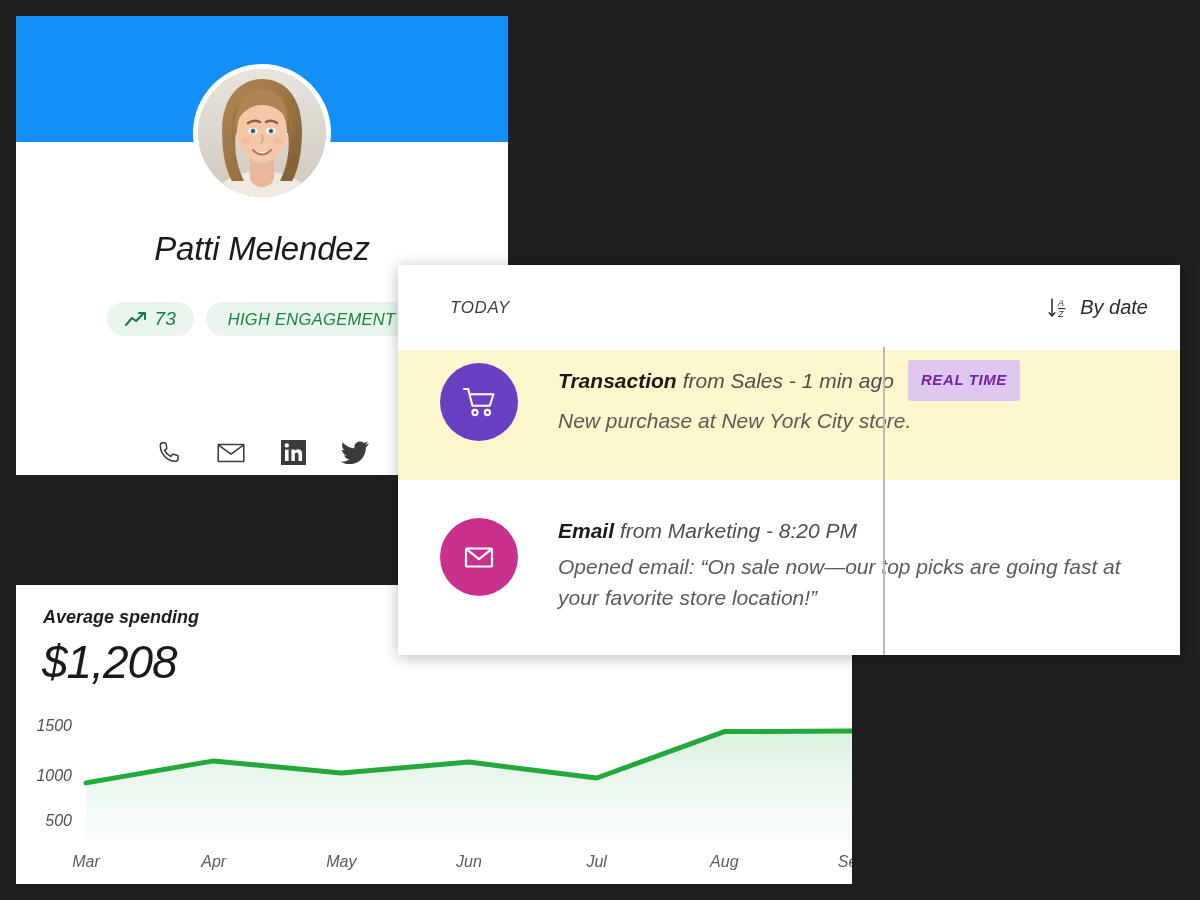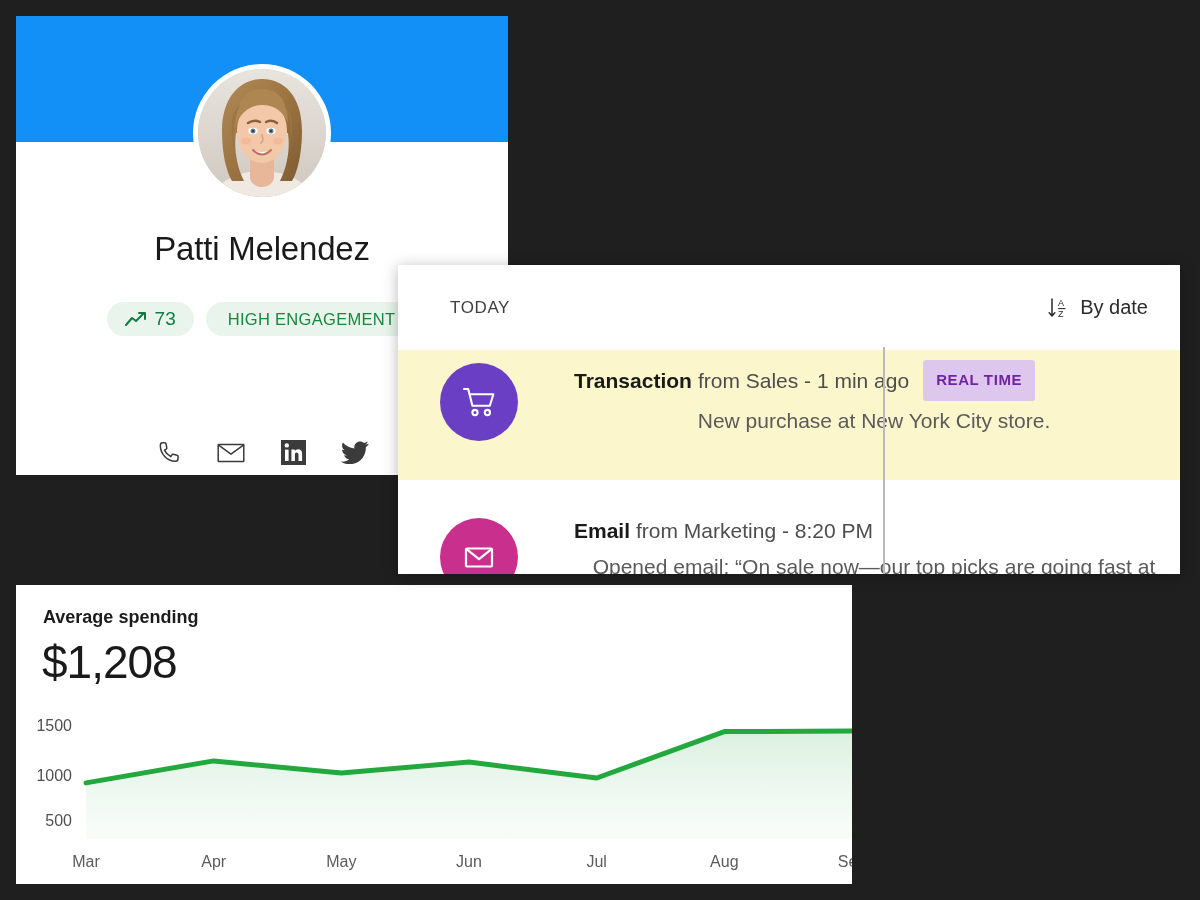--- a/index.html
+++ b/index.html
@@ -10,20 +10,21 @@
     background: #1f1f1f;
     font-family: "Liberation Sans", sans-serif;
     overflow: hidden;
   }
 
   #stage {
     position: relative;
     width: 1200px;
     height: 900px;
     background: #1f1f1f;
+    font-style: italic;
   }
 
   
   .profile-card {
     position: absolute;
     left: 16px;
     top: 16px;
     width: 492px;
     height: 459px;
     background: #ffffff;
@@ -133,21 +134,21 @@
     cursor: pointer;
   }
   .social-icon svg { display: block; }
 
   
   .timeline-card {
     position: absolute;
     left: 398px;
     top: 265px;
     width: 782px;
-    height: 309px;
+    height: 390px;
     background: #ffffff;
     box-shadow: 0 2px 14px rgba(0,0,0,0.28);
     z-index: 5;
     overflow: hidden;
   }
   .timeline-head {
     position: absolute;
     left: 0; top: 0;
     width: 782px;
     height: 85px;
@@ -200,24 +201,23 @@
     align-items: center;
     justify-content: center;
     z-index: 7;
   }
   .tl-row-1 .tl-bullet { left: 42px; top: 13px; background: #6b3fc4; }
   .tl-row-2 .tl-bullet { left: 42px; top: 13px; background: #c9308e; }
   .tl-bullet svg { display: block; }
 
   .tl-body {
     position: absolute;
-    left: 176px;
+    left: 160px;
     top: 10px;
     width: 600px;
-    text-align: center;
   }
   .tl-title {
     font-size: 21px;
     color: #4d4d4d;
     display: flex;
     align-items: center;
     flex-wrap: wrap;
     gap: 0;
     line-height: 32px;
   }

